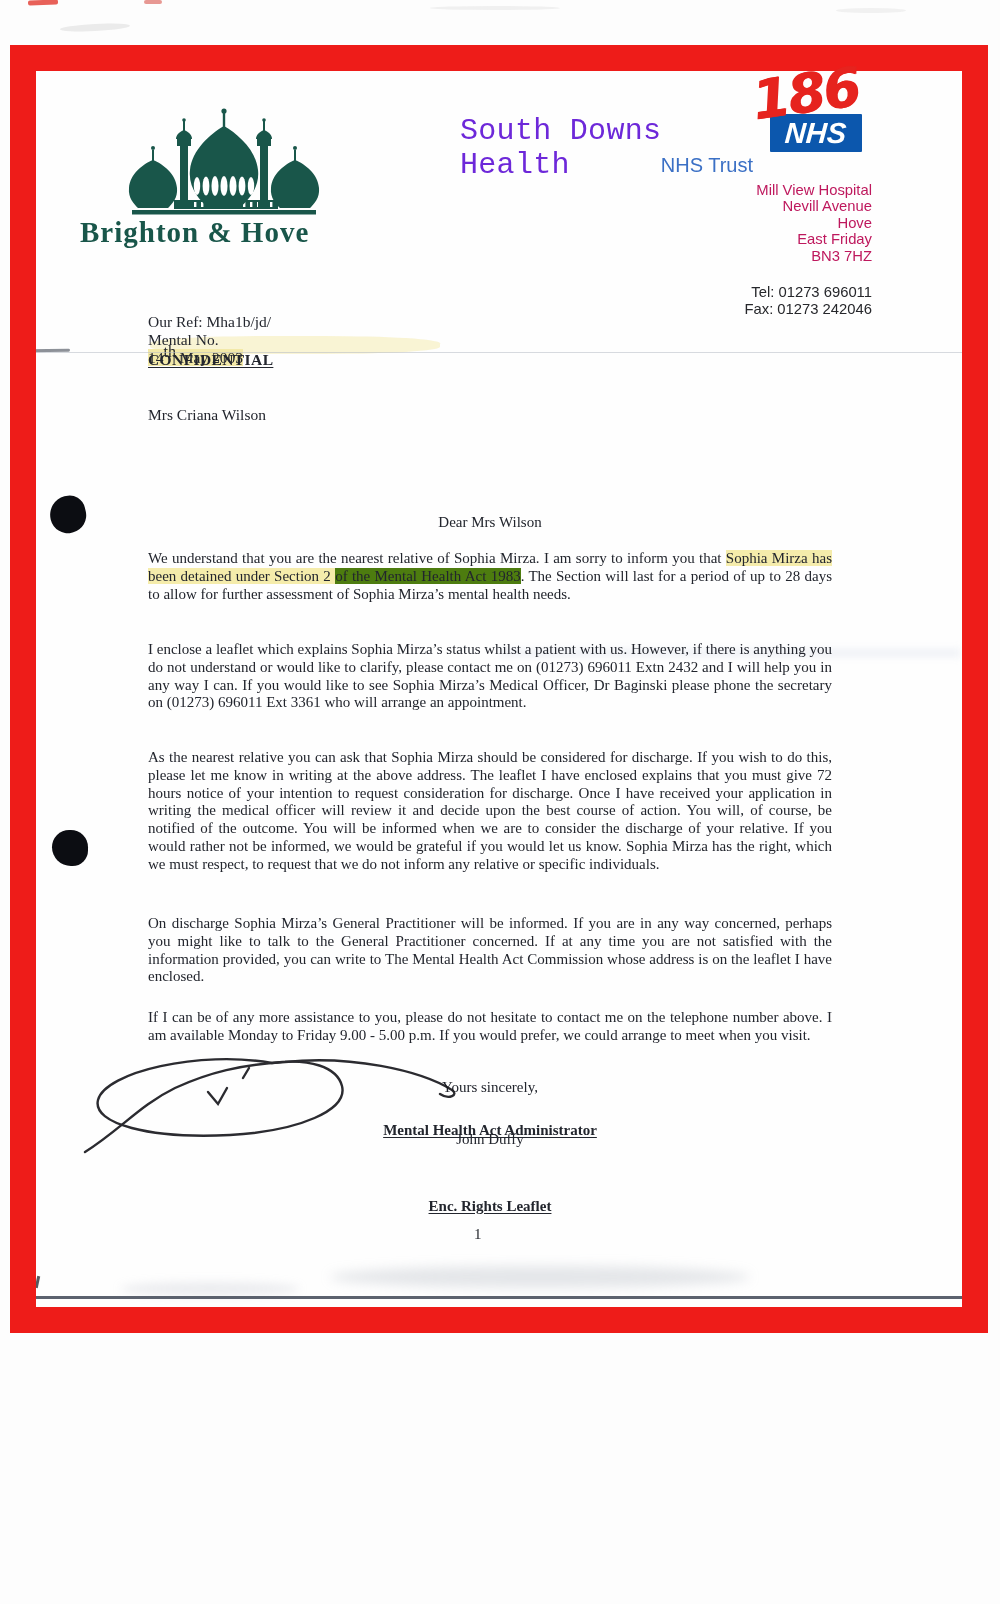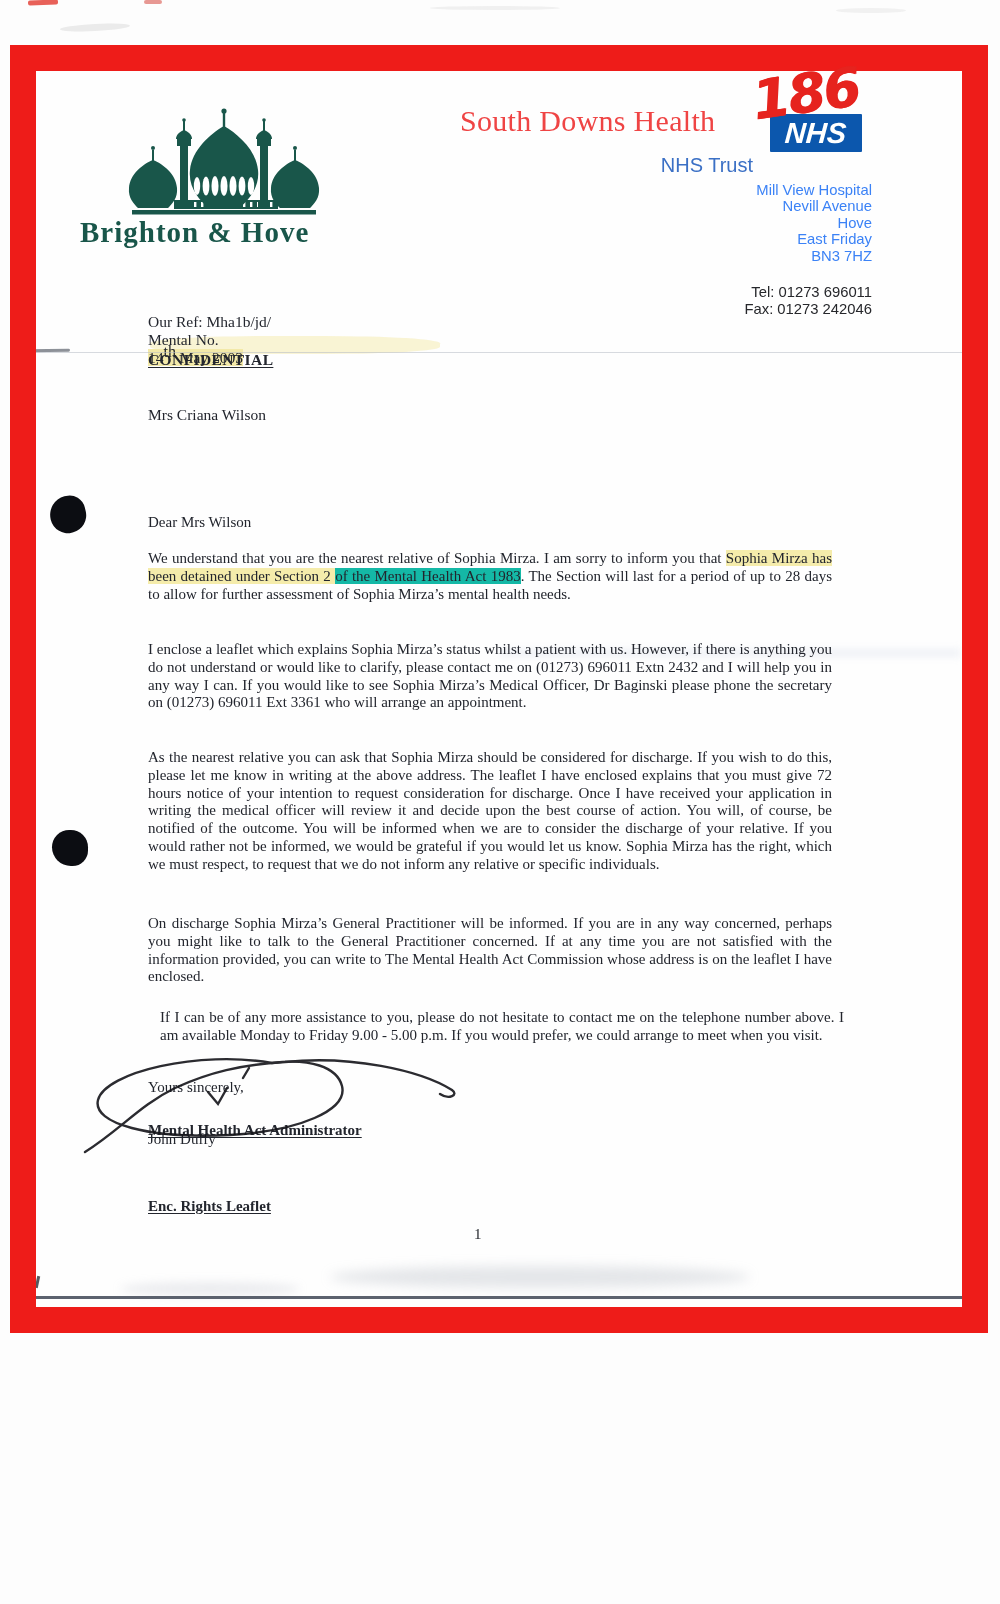--- a/index.html
+++ b/index.html
@@ -10,52 +10,52 @@
   
   .red-frame{position:absolute;left:10px;top:45px;width:978px;height:1288px;
              border:26px solid #ee1c19;box-sizing:border-box;background:transparent;z-index:3;}
   .page{position:absolute;left:36px;top:71px;width:926px;height:1236px;background:#fefefe;z-index:1;}
 
   
   .pavilion{position:absolute;left:88px;top:104px;width:270px;height:120px;z-index:2;}
   .bh-wordmark{position:absolute;left:80px;top:216px;width:290px;text-align:left;
                font-family:"Liberation Serif",serif;font-weight:bold;font-size:29px;
                color:#19564a;letter-spacing:1px;z-index:2;}
-  .sdh-title{position:absolute;left:460px;top:104px;width:300px;
-             font-family:Liberation Serif, serif;font-size:30px;color:#ef4444;
+  .sdh-title{position:absolute;left:460px;top:114px;width:300px;
+             font-family:Liberation Mono, monospace;font-size:30px;color:#6d28d9;
              letter-spacing:.3px;z-index:2;}
   .nhs-box{position:absolute;left:770px;top:114px;width:92px;height:38px;background:#0c57ad;
            display:flex;align-items:center;justify-content:center;z-index:2;border-radius:1px;}
   .nhs-box span{font-family:"Liberation Sans",sans-serif;font-weight:bold;font-style:italic;
                 font-size:29px;color:#ffffff;transform:skewX(-4deg);letter-spacing:0px;}
   .hand-186{position:absolute;left:752px;top:60px;width:140px;z-index:4;
             font-family:"DejaVu Sans",sans-serif;font-weight:bold;font-style:italic;
             font-size:54px;color:#e6231e;transform:rotate(-8deg);letter-spacing:-2px;
             text-shadow:1px 0 0 #e6231e;}
   .nhs-trust{position:absolute;left:598px;top:154px;width:155px;text-align:right;
              font-family:"Liberation Sans",sans-serif;font-size:20px;color:#3b70c5;z-index:2;}
   .addr{position:absolute;left:672px;top:182px;width:200px;text-align:right;
         font-family:"Liberation Sans",sans-serif;font-size:14.8px;line-height:16.4px;
-        color:#3b82f6;z-index:2;}
+        color:#be185d;z-index:2;}
   .telfax{position:absolute;left:672px;top:284px;width:200px;text-align:right;
           font-family:"Liberation Sans",sans-serif;font-size:14.8px;line-height:16.6px;
           color:#26272b;z-index:2;}
 
   
   .refline{position:absolute;left:148px;font-size:15.5px;color:#23262e;z-index:2;}
   .date-hl{background:#f3e9a8;}
   .sup{font-size:16px;vertical-align:super;line-height:0;}
   .confidential{font-weight:bold;letter-spacing:.4px;text-decoration:underline;text-underline-offset:2px;}
 
   
   .para{position:absolute;left:148px;width:684px;text-align:justify;
         font-size:15px;line-height:17.8px;color:#22252d;z-index:2;}
   .hl1{background:#f5ecab;}
-  .hl2{background:#14b8a6;}
-  .plain{text-align:left;}
+  .hl2{background:#4d7c0f;}
+  .plain{text-align:center;}
   .bold-ul{font-weight:bold;text-decoration:underline;text-underline-offset:2px;}
 
   .sig-svg{position:absolute;left:55px;top:1040px;z-index:4;}
   .pagenum{position:absolute;left:474px;top:1226px;font-size:15px;color:#1d2026;z-index:2;}
 
   
   .hole{position:absolute;background:#0c0d12;z-index:4;}
   .crease{position:absolute;z-index:2;}
   .blotch{position:absolute;z-index:1;}
 </style>
@@ -167,21 +167,21 @@
   <div class="hole" style="left:50px;top:496px;width:36px;height:37px;border-radius:55% 45% 50% 50%;transform:rotate(-14deg);"></div>
   <div class="hole" style="left:52px;top:830px;width:36px;height:36px;border-radius:50% 50% 45% 55%;"></div>
 
   <div class="para plain" style="top:514px;">Dear Mrs Wilson</div>
 
   <div class="para" style="top:550px;"><span>We understand that you are the nearest relative of Sophia Mirza. I am sorry to inform you that </span><span class="hl1">Sophia Mirza has been detained under Section 2 </span><span class="hl2">of the Mental Health Act 1983</span><span>.  The Section will last for a period of up to 28 days to allow for further assessment of Sophia Mirza’s mental health needs.</span></div>
 
   <div class="para" style="top:641px;">I enclose a leaflet which explains Sophia Mirza’s status whilst a patient with us.  However, if there is anything you do not understand or would like to clarify, please contact me on (01273) 696011 Extn 2432 and I will help you in any way I can.  If you would like to see Sophia Mirza’s Medical Officer, Dr Baginski please phone the secretary on (01273) 696011 Ext 3361 who will arrange an appointment.</div>
   <div class="para" style="top:749px;">As the nearest relative you can ask that Sophia Mirza should be considered for discharge.  If you wish to do this, please let me know in writing at the above address. The leaflet I have enclosed explains that you must give 72 hours notice of your intention to request consideration for discharge. Once I have received your application in writing the medical officer will review it and decide upon the best course of action.  You will, of course, be notified of the outcome.  You will be informed when we are to consider the discharge of your relative.  If you would rather not be informed, we would be grateful if you would let us know. Sophia Mirza has the right, which we must respect, to request that we do not inform any relative or specific individuals.</div>
   <div class="para" style="top:915px;">On discharge Sophia Mirza’s General Practitioner will be informed. If you are in any way concerned, perhaps you might like to talk to the General Practitioner concerned.  If at any time you are not satisfied with the information provided, you can write to The Mental Health Act Commission whose address is on the leaflet I have enclosed.</div>
-  <div class="para" style="top:1009px;margin-left:12px;">If I can be of any more assistance to you, please do not hesitate to contact me on the telephone number above.   I am available Monday to Friday 9.00 - 5.00 p.m.  If you would prefer, we could arrange to meet when you visit.</div>
+  <div class="para" style="top:1009px;">If I can be of any more assistance to you, please do not hesitate to contact me on the telephone number above.   I am available Monday to Friday 9.00 - 5.00 p.m.  If you would prefer, we could arrange to meet when you visit.</div>
 
   <div class="para plain" style="top:1079px;">Yours sincerely,</div>
 
   <svg class="sig-svg" width="420" height="130" viewBox="0 0 420 130" fill="none" stroke="#15151a" stroke-width="2.4" stroke-linecap="round" opacity=".9">
     <path d="M30,112 C65,90 85,65 120,48 C155,32 185,25 230,22 C295,15 365,30 397,50 C404,55 394,60 385,54"></path>
     <path d="M217,23 C145,10 50,32 43,60 C37,84 95,99 175,95 C245,91 293,70 287,46 C282,27 255,18 217,23"></path>
     <path d="M153,52 L163,64 L172,48"></path>
     <path d="M188,38 L194,28"></path>
   </svg>
 

